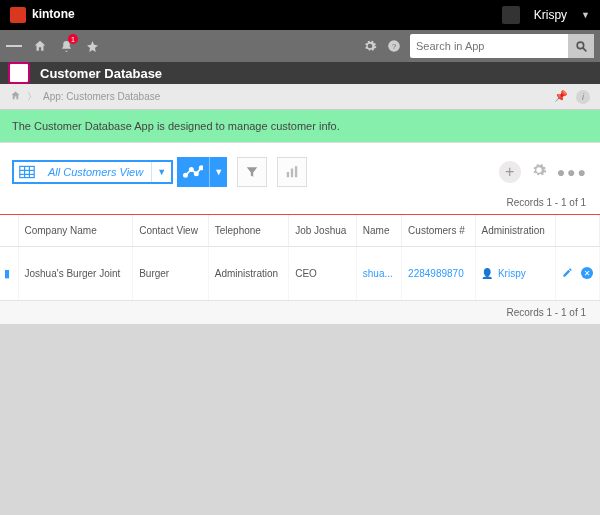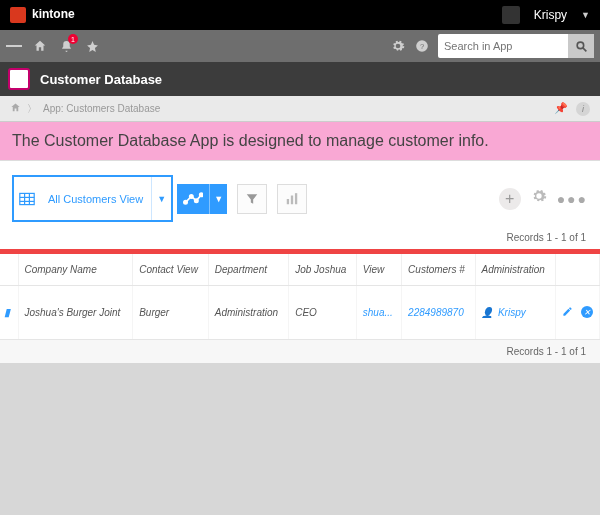--- a/index.html
+++ b/index.html
@@ -15,60 +15,60 @@
   .chevd { font-size: 9px; color: #ccc; }
 
   
   .navbar { background: #6e6e6e; height: 32px; display: flex; align-items: center; padding: 0 6px; color: #ddd; justify-content: space-between; }
   .nav-left, .nav-right { display: flex; align-items: center; gap: 10px; }
   .nav-right { gap: 8px; }
   .nav-icon { width: 16px; height: 16px; display: flex; align-items: center; justify-content: center; font-size: 13px; color: #cfcfcf; }
   .hamburger span { display: block; width: 14px; height: 2px; background: #cfcfcf; margin: 2px 0; }
   .bell-badge { position: relative; }
   .bell-badge .dot { position: absolute; top: -4px; right: -4px; background: #e03; color: #fff; font-size: 7px; width: 10px; height: 10px; border-radius: 50%; display: flex; align-items: center; justify-content: center; }
-  .search-wrap { display: flex; align-items: center; background: #fff; border-radius: 2px; }
+  .search-wrap { display: flex; align-items: center; background: #fff; border-radius: 2px; gap: 28px; }
   .search-input { border: none; padding: 4px 6px; font-size: 11px; width: 130px; outline: none; color: #666; }
   .search-btn { background: #c9c9c9; width: 26px; height: 24px; display: flex; align-items: center; justify-content: center; color: #555; }
 
   
-  .app-title-bar { background: #3c3c3c; height: 34px; display: flex; align-items: center; padding: 0 8px; gap: 10px; }
+  .app-title-bar { background: #3c3c3c; height: 22px; display: flex; align-items: center; padding: 0 8px; gap: 10px; }
   .app-icon { width: 22px; height: 22px; background: #fff; border: 2px solid #c3006b; border-radius: 3px; display: inline-block; }
   .app-title { color: #fff; font-size: 13px; font-weight: 600; }
 
   
   .breadcrumb-bar { background: #eaeaea; height: 26px; display: flex; align-items: center; padding: 0 10px; font-size: 10px; color: #999; justify-content: space-between; border-bottom: 1px solid #ccc; }
   .bc-left { display: flex; align-items: center; gap: 6px; }
   .bc-right { display: flex; align-items: center; gap: 8px; }
   .bc-icon { color: #aaa; font-size: 11px; }
   .bc-circle { width: 14px; height: 14px; border-radius: 50%; background: #d5d5d5; color: #888; font-size: 9px; display: flex; align-items: center; justify-content: center; font-style: italic; }
 
   
-  .desc-bar { background: #f9a8d4; padding: 10px 12px; font-size: 16px; color: #444; border-bottom: 1px solid #ddd; }
+  .desc-bar { background: #86efac; padding: 10px 12px; font-size: 11px; color: #444; border-bottom: 1px solid #ddd; }
 
   
   .toolbar { background: #fff; padding: 14px 12px 6px 12px; display: flex; align-items: center; justify-content: space-between; }
   .tb-left { display: flex; align-items: center; gap: 4px; }
-  .view-selector { display: flex; border: 2px solid #2f9bff; height: 47px; }
+  .view-selector { display: flex; border: 2px solid #2f9bff; height: 24px; font-style: italic; }
   .vs-icon { width: 26px; display: flex; align-items: center; justify-content: center; }
   .vs-icon svg { stroke: #2f9bff; fill: none; }
   .vs-text { display: flex; align-items: center; padding: 0 8px; font-size: 11px; color: #2f9bff; min-width: 100px; }
   .vs-drop { width: 20px; display: flex; align-items: center; justify-content: center; color: #2f9bff; font-size: 9px; border-left: 1px solid #cde6ff; }
   .graph-btn { background: #2f9bff; height: 30px; display: flex; align-items: center; }
   .graph-main { width: 32px; display: flex; align-items: center; justify-content: center; color: #fff; font-size: 14px; }
   .graph-drop { width: 18px; display: flex; align-items: center; justify-content: center; color: #fff; font-size: 9px; border-left: 1px solid rgba(255,255,255,.4); height: 100%; }
   .filter-btn, .chart-btn { width: 30px; height: 30px; border: 1px solid #ddd; display: flex; align-items: center; justify-content: center; color: #999; margin-left: 6px; background: #fcfcfc; }
   .tb-right { display: flex; align-items: center; gap: 10px; color: #bbb; font-size: 18px; }
   .add-circle { width: 22px; height: 22px; border-radius: 50%; background: #eceaea; color: #999; display: flex; align-items: center; justify-content: center; font-size: 16px; }
   .dots { letter-spacing: 2px; font-size: 14px; color: #aaa; }
 
   
   .rec-bar { background: #fff; text-align: right; padding: 4px 14px 6px 0; font-size: 10px; color: #666; }
 
   
-  .table-wrap { background: #fff; border-top: 5px solid #ef4444; border-bottom: 1px solid #e5e5e5; font-style: italic; }
+  .table-wrap { background: #fff; border-top: 1px solid #ef4444; border-bottom: 1px solid #e5e5e5; }
   table { width: 100%; border-collapse: collapse; font-size: 10px; }
   th { text-align: left; font-weight: normal; color: #555; padding: 10px 6px; border-bottom: 1px solid #e5e5e5; border-right: 1px solid #f0f0f0; background: #fff; }
   td { padding: 20px 6px; color: #555; border-right: 1px solid #f5f5f5; vertical-align: middle; }
   th:first-child, td:first-child { width: 18px; padding: 10px 4px; }
   .doc-icon { color: #2f9bff; font-size: 11px; }
   .link { color: #2f9bff; }
   .rep-cell { display: flex; align-items: center; gap: 4px; }
   .rep-icon { font-size: 10px; color: #333; }
   .row-actions { display: flex; gap: 8px; color: #2f9bff; }
   .del-x { width: 12px; height: 12px; border-radius: 50%; background: #2f9bff; color: #fff; font-size: 8px; display: flex; align-items: center; justify-content: center; }
@@ -217,23 +217,23 @@
 
 <div class="rec-bar">Records 1 - 1 of 1</div>
 
 <div class="table-wrap">
   <table>
     <thead>
       <tr>
         <th></th>
         <th>Company Name</th>
         <th>Contact View</th>
-        <th>Department</th>
+        <th>Telephone</th>
         <th>Job Joshua</th>
-        <th>View</th>
+        <th>Name</th>
         <th>Customers #</th>
         <th>Administration</th>
         <th style="width:40px;"></th>
       </tr>
     </thead>
     <tbody>
       <tr>
         <td><span class="doc-icon">▮</span></td>
         <td>Joshua's Burger Joint</td>
         <td>Burger</td>

